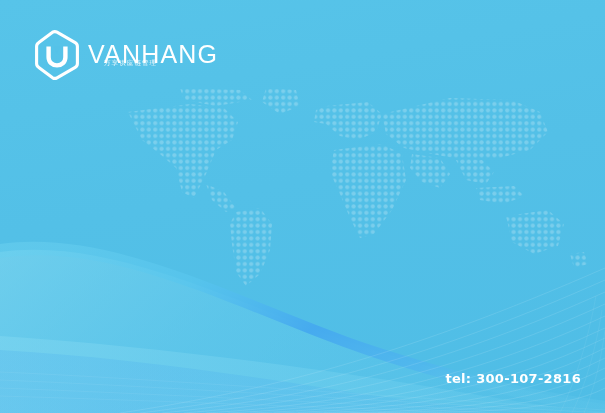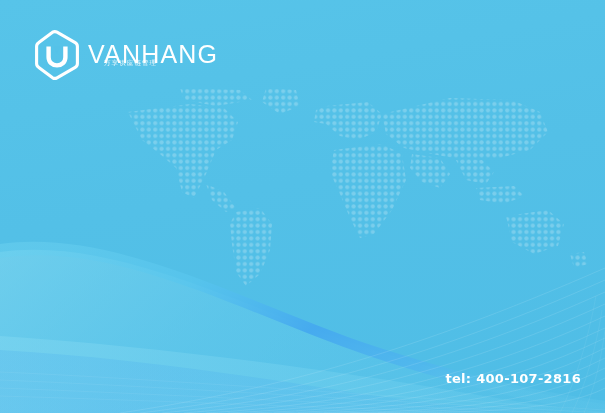--- a/index.html
+++ b/index.html
@@ -229,15 +229,15 @@
                C29.7 36.4 33.4 33.0 33.4 28.2 L33.4 17.5" fill="none" stroke="#ffffff" stroke-width="4.4" stroke-linecap="butt"></path>
       <path d="M21.6 17.5 L25 24.4 L28.4 17.5 Z" fill="#55c2e8"></path>
     </svg>
     <div class="logo-text">
       <span class="logo-word">VANHANG</span>
       <span class="logo-sub">万享供应链管理</span>
     </div>
   </div>
 
 
-  <div class="phone">tel: 400-107-2816</div>
+  <div class="phone">tel: 300-107-2816</div>
 
 </div>
 
 </body></html>

